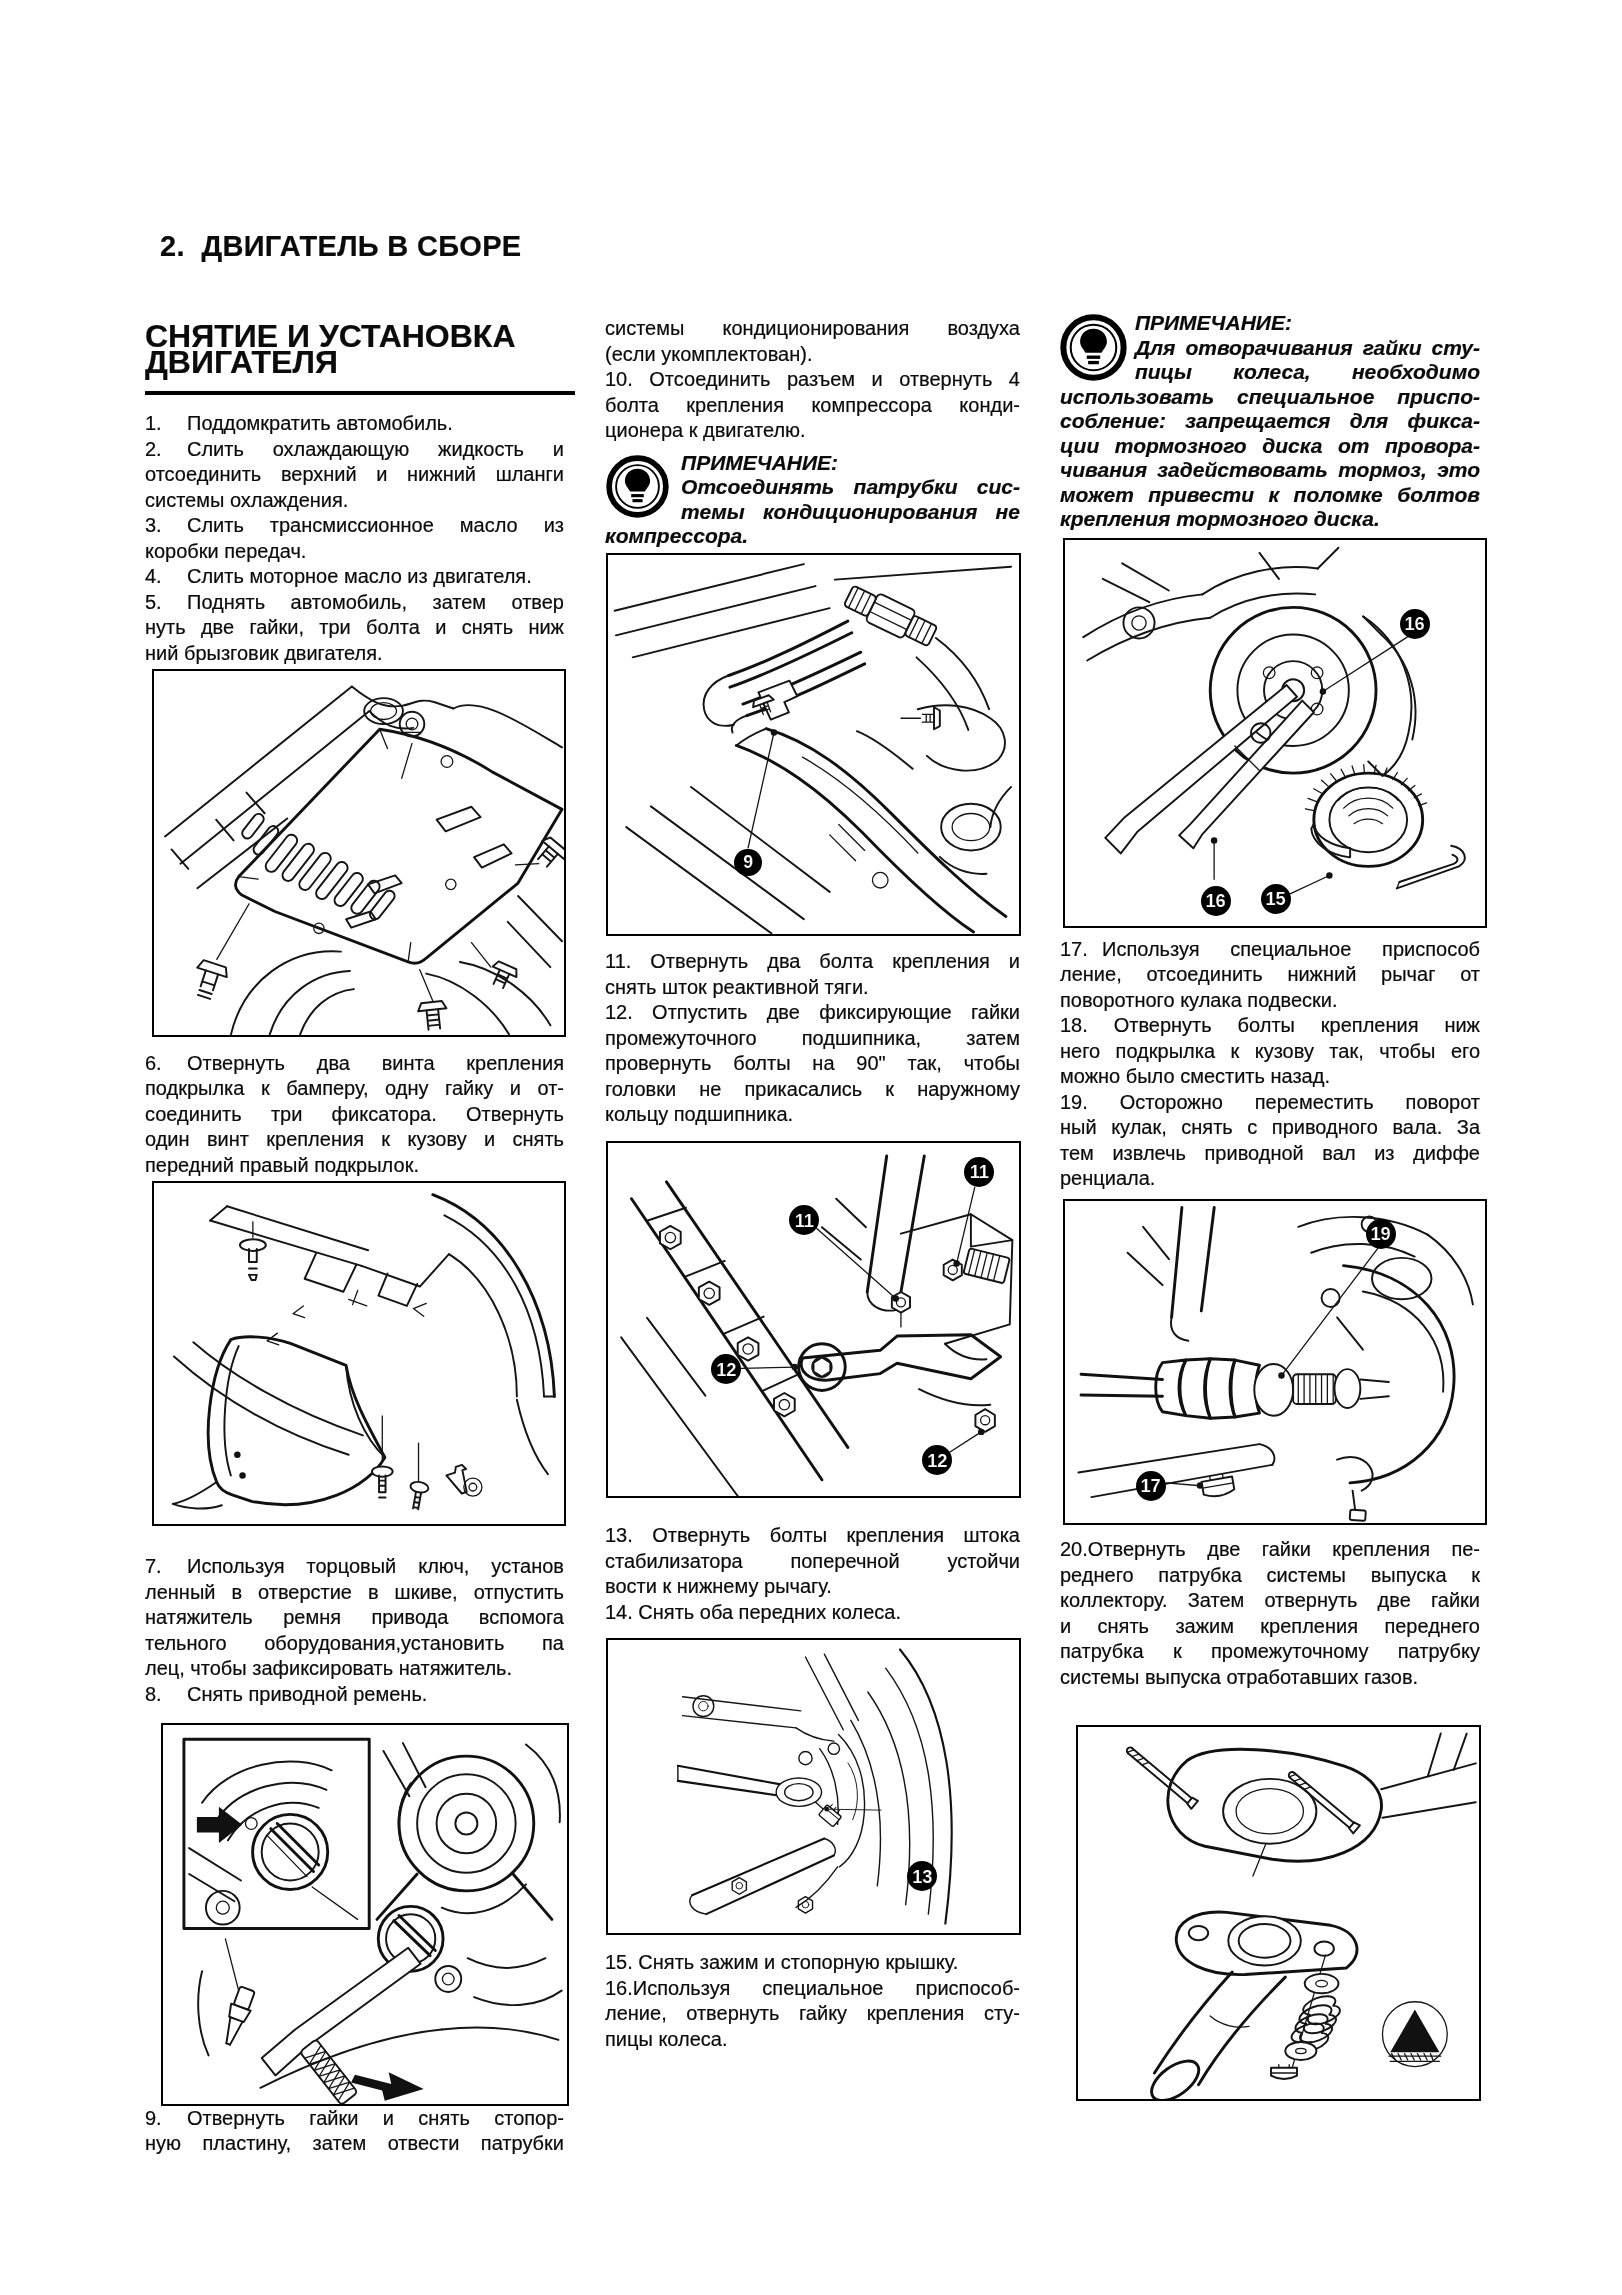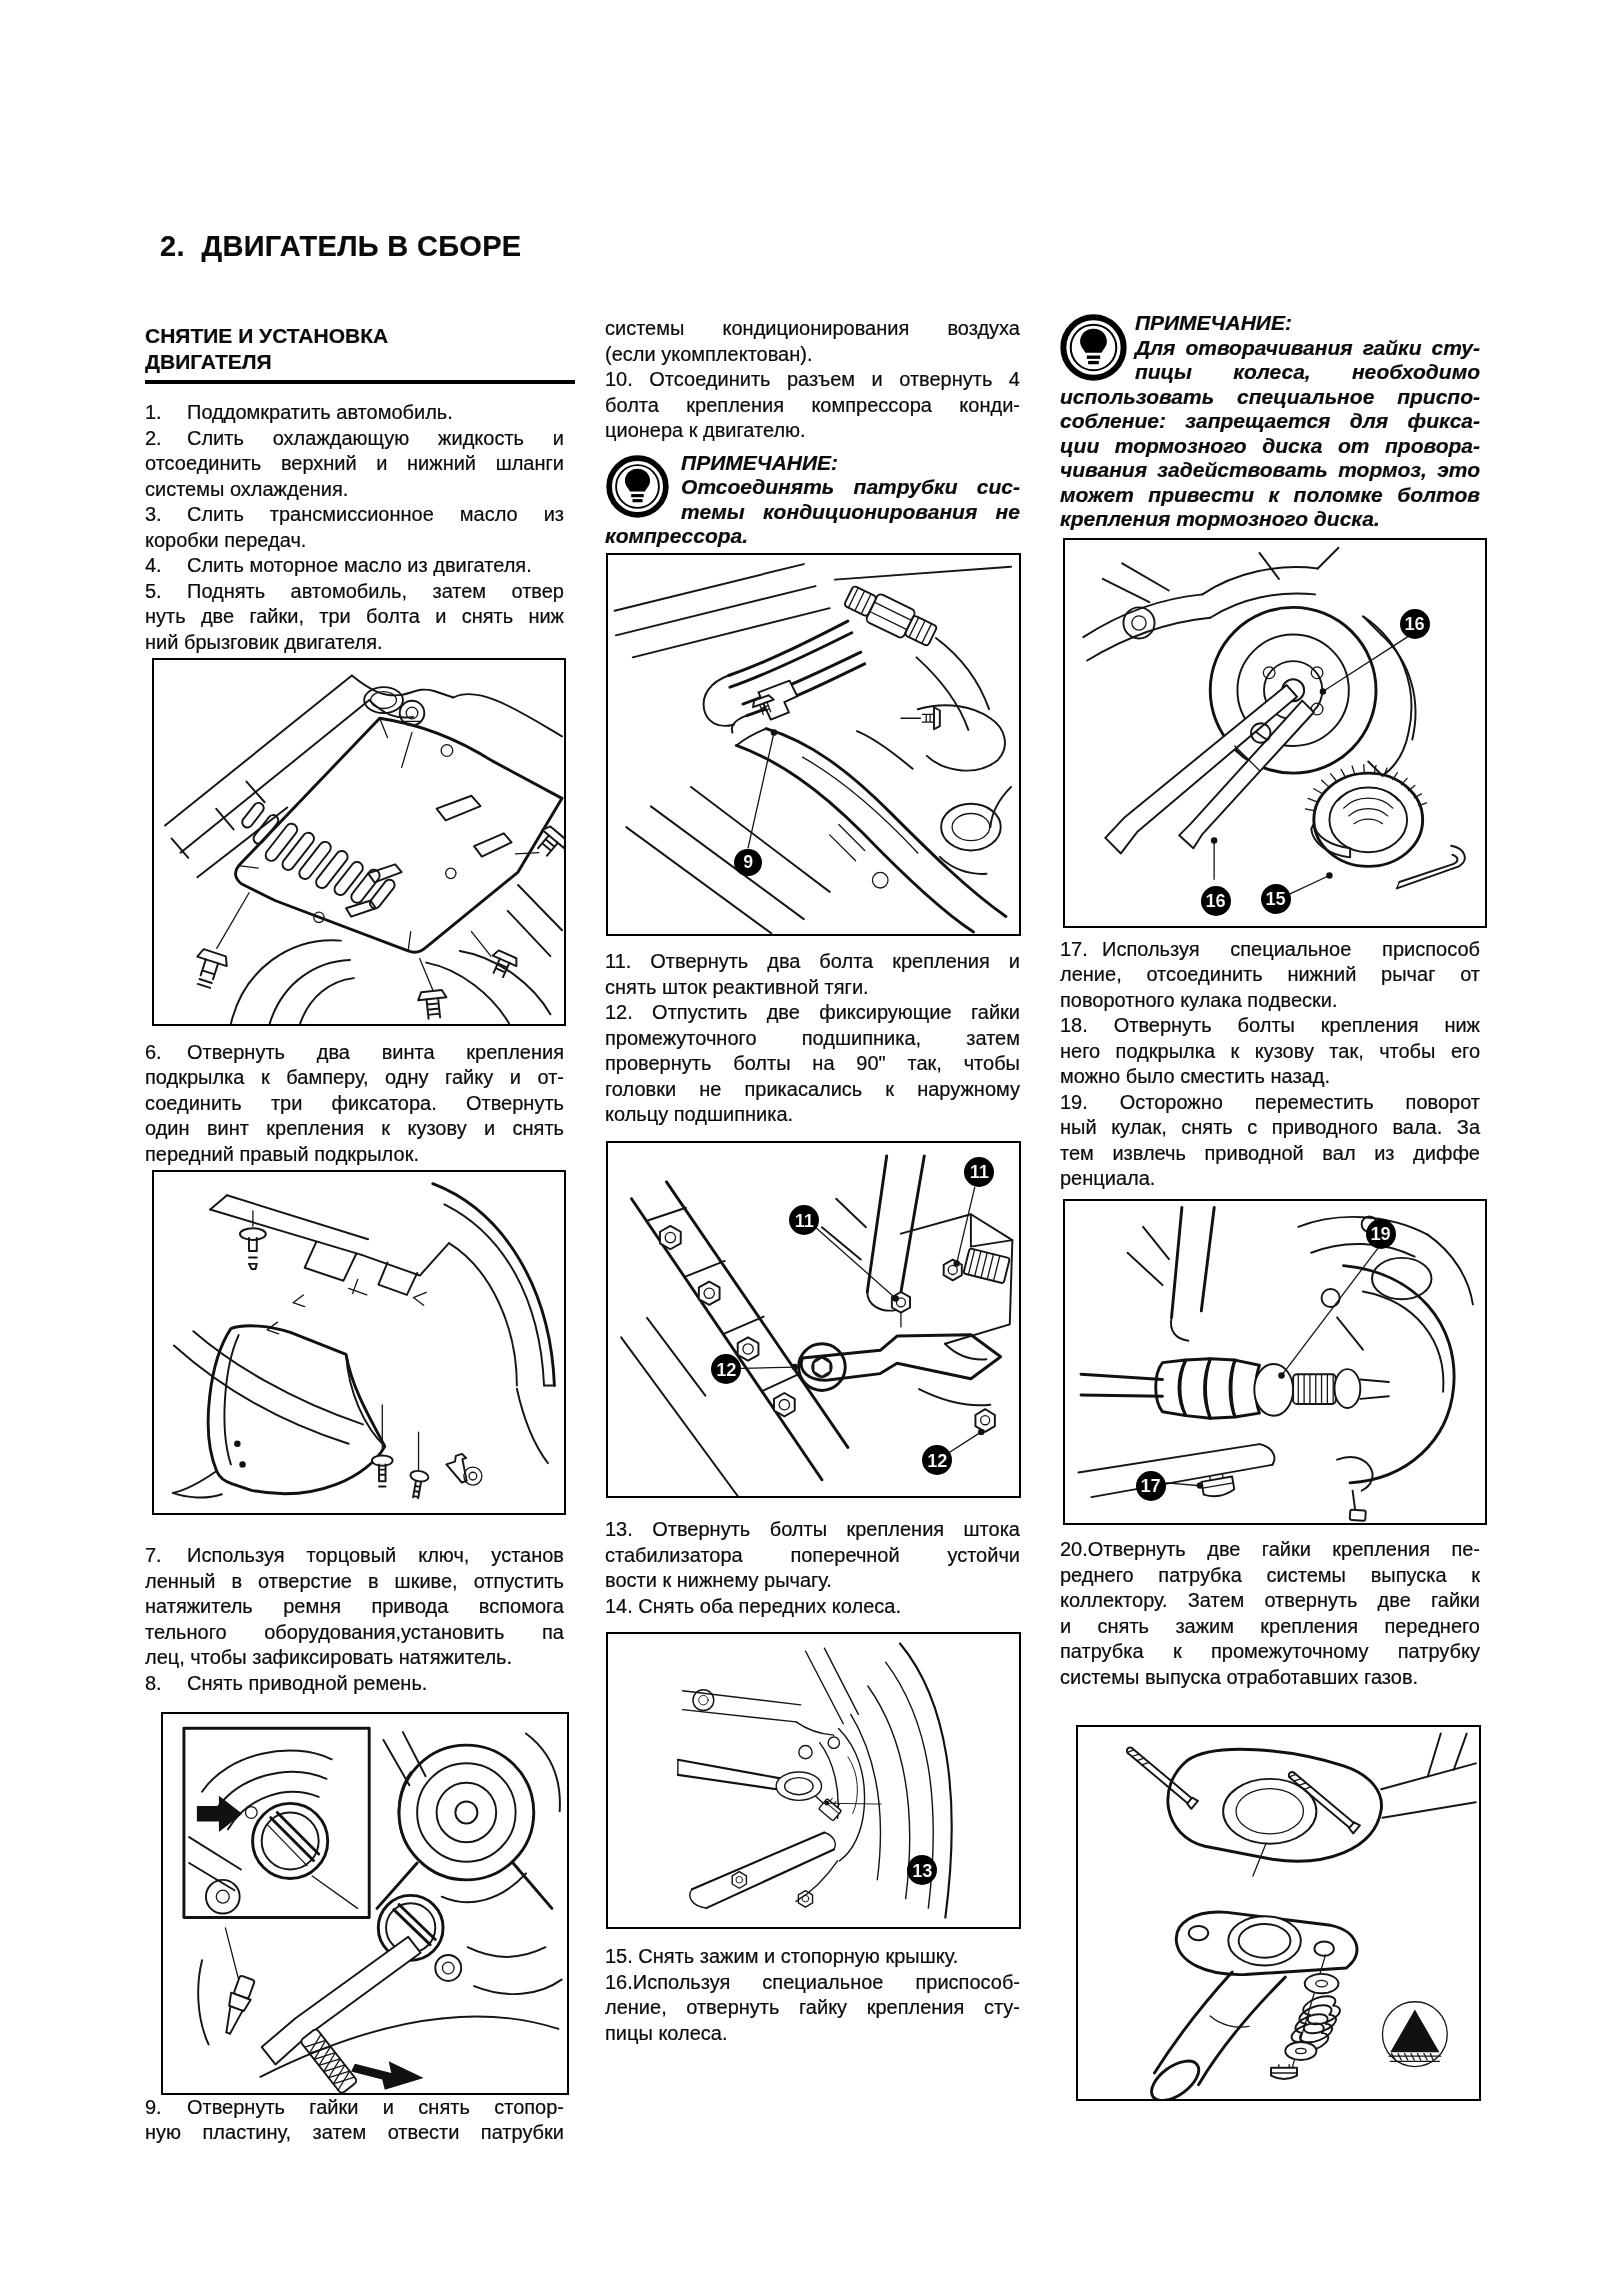--- a/index.html
+++ b/index.html
@@ -24,22 +24,22 @@
   .col1 { left:145px; top:323px;  width:419px; }
   .col2 { left:605px; top:316px;  width:415px; }
   .col3 { left:1060px; top:311px; width:420px; }
 
   .line { text-align:justify; text-align-last:justify; }
   .line.last { text-align-last:left; }
   .stepnum { display:inline-block; min-width:42px; }
   .p { margin:0; }
 
   .col-heading {
-    font-size:21px; font-weight:700; line-height:26px; letter-spacing:0px;
-    border-bottom:4.6px solid #000; padding-bottom:5px; white-space:pre-line; margin-right:-10.5px;
+    font-size:32px; font-weight:700; line-height:26px; letter-spacing:0px;
+    border-bottom:4.6px solid #000; padding-bottom:16px; white-space:pre-line; margin-right:-10.5px;
   }
 
   
   .note { overflow:visible; }
   .note-icon { float:left; width:63px; height:63px; margin:3.9px 11.8px 2.6px 1.3px; }
   .col3 .note-icon { width:67px; height:67px; margin:2.6px 7.9px 2.6px 0; }
   .note-title { font-style:italic; font-weight:700; font-size:21px; line-height:24.5px; text-align:left; }
   .note .line { font-style:italic; font-weight:700; font-size:21px; line-height:24.5px; }
 
   
@@ -54,21 +54,21 @@
   .figG { width:424px; height:390px; margin-left:2.6px;  margin-top:6.5px; }
   .figH { width:424px; height:326px; margin-left:2.6px;  margin-top:7.2px; }
   .figI { width:405px; height:376px; margin-left:15.7px; margin-top:35px; }
 
   .mt-steps15  { margin-top:16px; }
   .mt-step6    { margin-top:13.7px; }
   .mt-steps78  { margin-top:28px; }
   .mt-step9    { }
   .mt-note2    { margin-top:7.2px; }
   .mt-steps1112{ margin-top:13.7px; }
-  .mt-steps1314{ margin-top:19px; }
+  .mt-steps1314{ margin-top:25px; }
   .mt-steps1516{ margin-top:15px; }
   .mt-steps1719{ margin-top:8.5px; }
   .mt-step20   { margin-top:12.4px; }
 
   .callout {
     position:absolute; width:30px; height:30px; border-radius:50%; background:#000;
     color:#fff; font-weight:700; font-size:18.3px; display:flex; align-items:center;
     justify-content:center; font-family:"Liberation Sans", sans-serif;
   }
   .callout.small { width:27.5px; height:27.5px; font-size:17.7px; }

